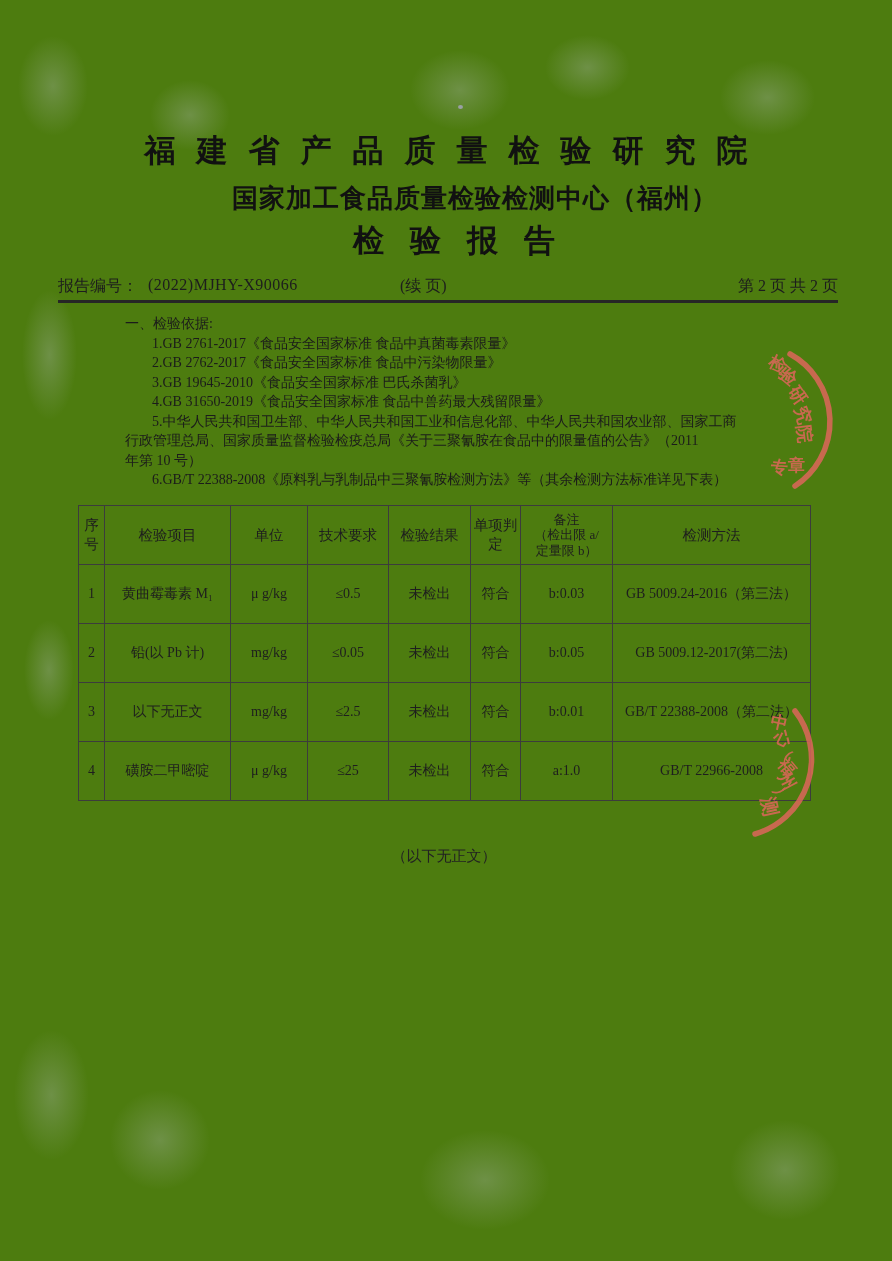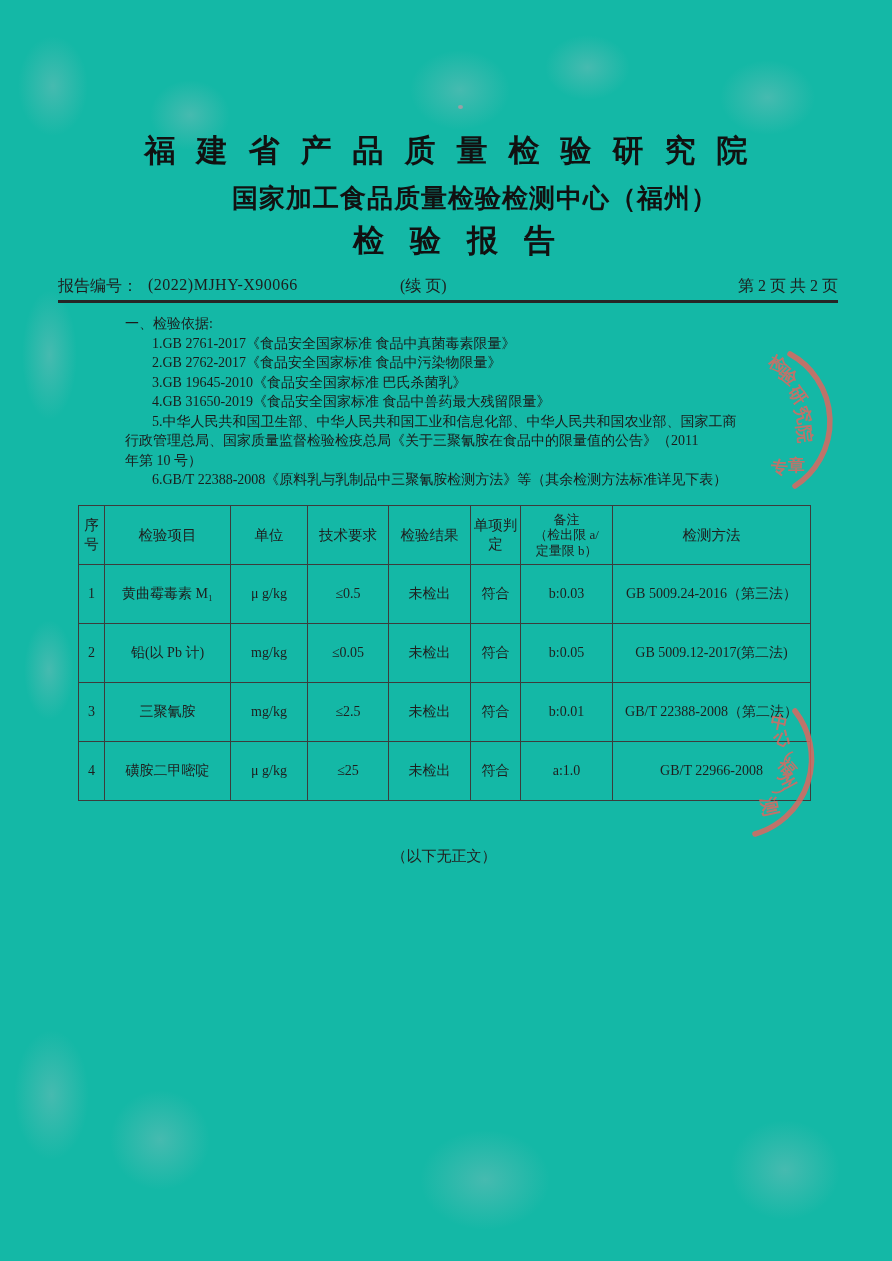--- a/index.html
+++ b/index.html
@@ -1,20 +1,20 @@
 <!DOCTYPE html>
 <html><head>
 <meta charset="utf-8">
 <style>
   html,body{margin:0;padding:0;}
   body{background:#888;}
   .page{
     position:relative;
     width:892px;height:1261px;
-    background:#14b8a6;
+    background:#4d7c0f;
     overflow:hidden;
     font-family:"Liberation Serif","DejaVu Serif",serif;
     color:#1d1d1d;
   }
   
   .smudge{position:absolute;border-radius:50%;
     background:radial-gradient(closest-side, rgba(185,192,198,.30), rgba(185,192,198,0));}
   .speck{position:absolute;background:#9aa0a4;border-radius:50%;}
 
   
@@ -156,21 +156,21 @@
       <td class="al">铅(以 Pb 计)</td>
       <td>mg/kg</td>
       <td>≤0.05</td>
       <td>未检出</td>
       <td>符合</td>
       <td>b:0.05</td>
       <td class="al">GB 5009.12-2017(第二法)</td>
     </tr>
     <tr>
       <td>3</td>
-      <td class="al">三聚氰胺</td>
+      <td class="al">以下无正文</td>
       <td>mg/kg</td>
       <td>≤2.5</td>
       <td>未检出</td>
       <td>符合</td>
       <td>b:0.01</td>
       <td class="al">GB/T 22388-2008（第二法）</td>
     </tr>
     <tr>
       <td>4</td>
       <td class="al">磺胺二甲嘧啶</td>

